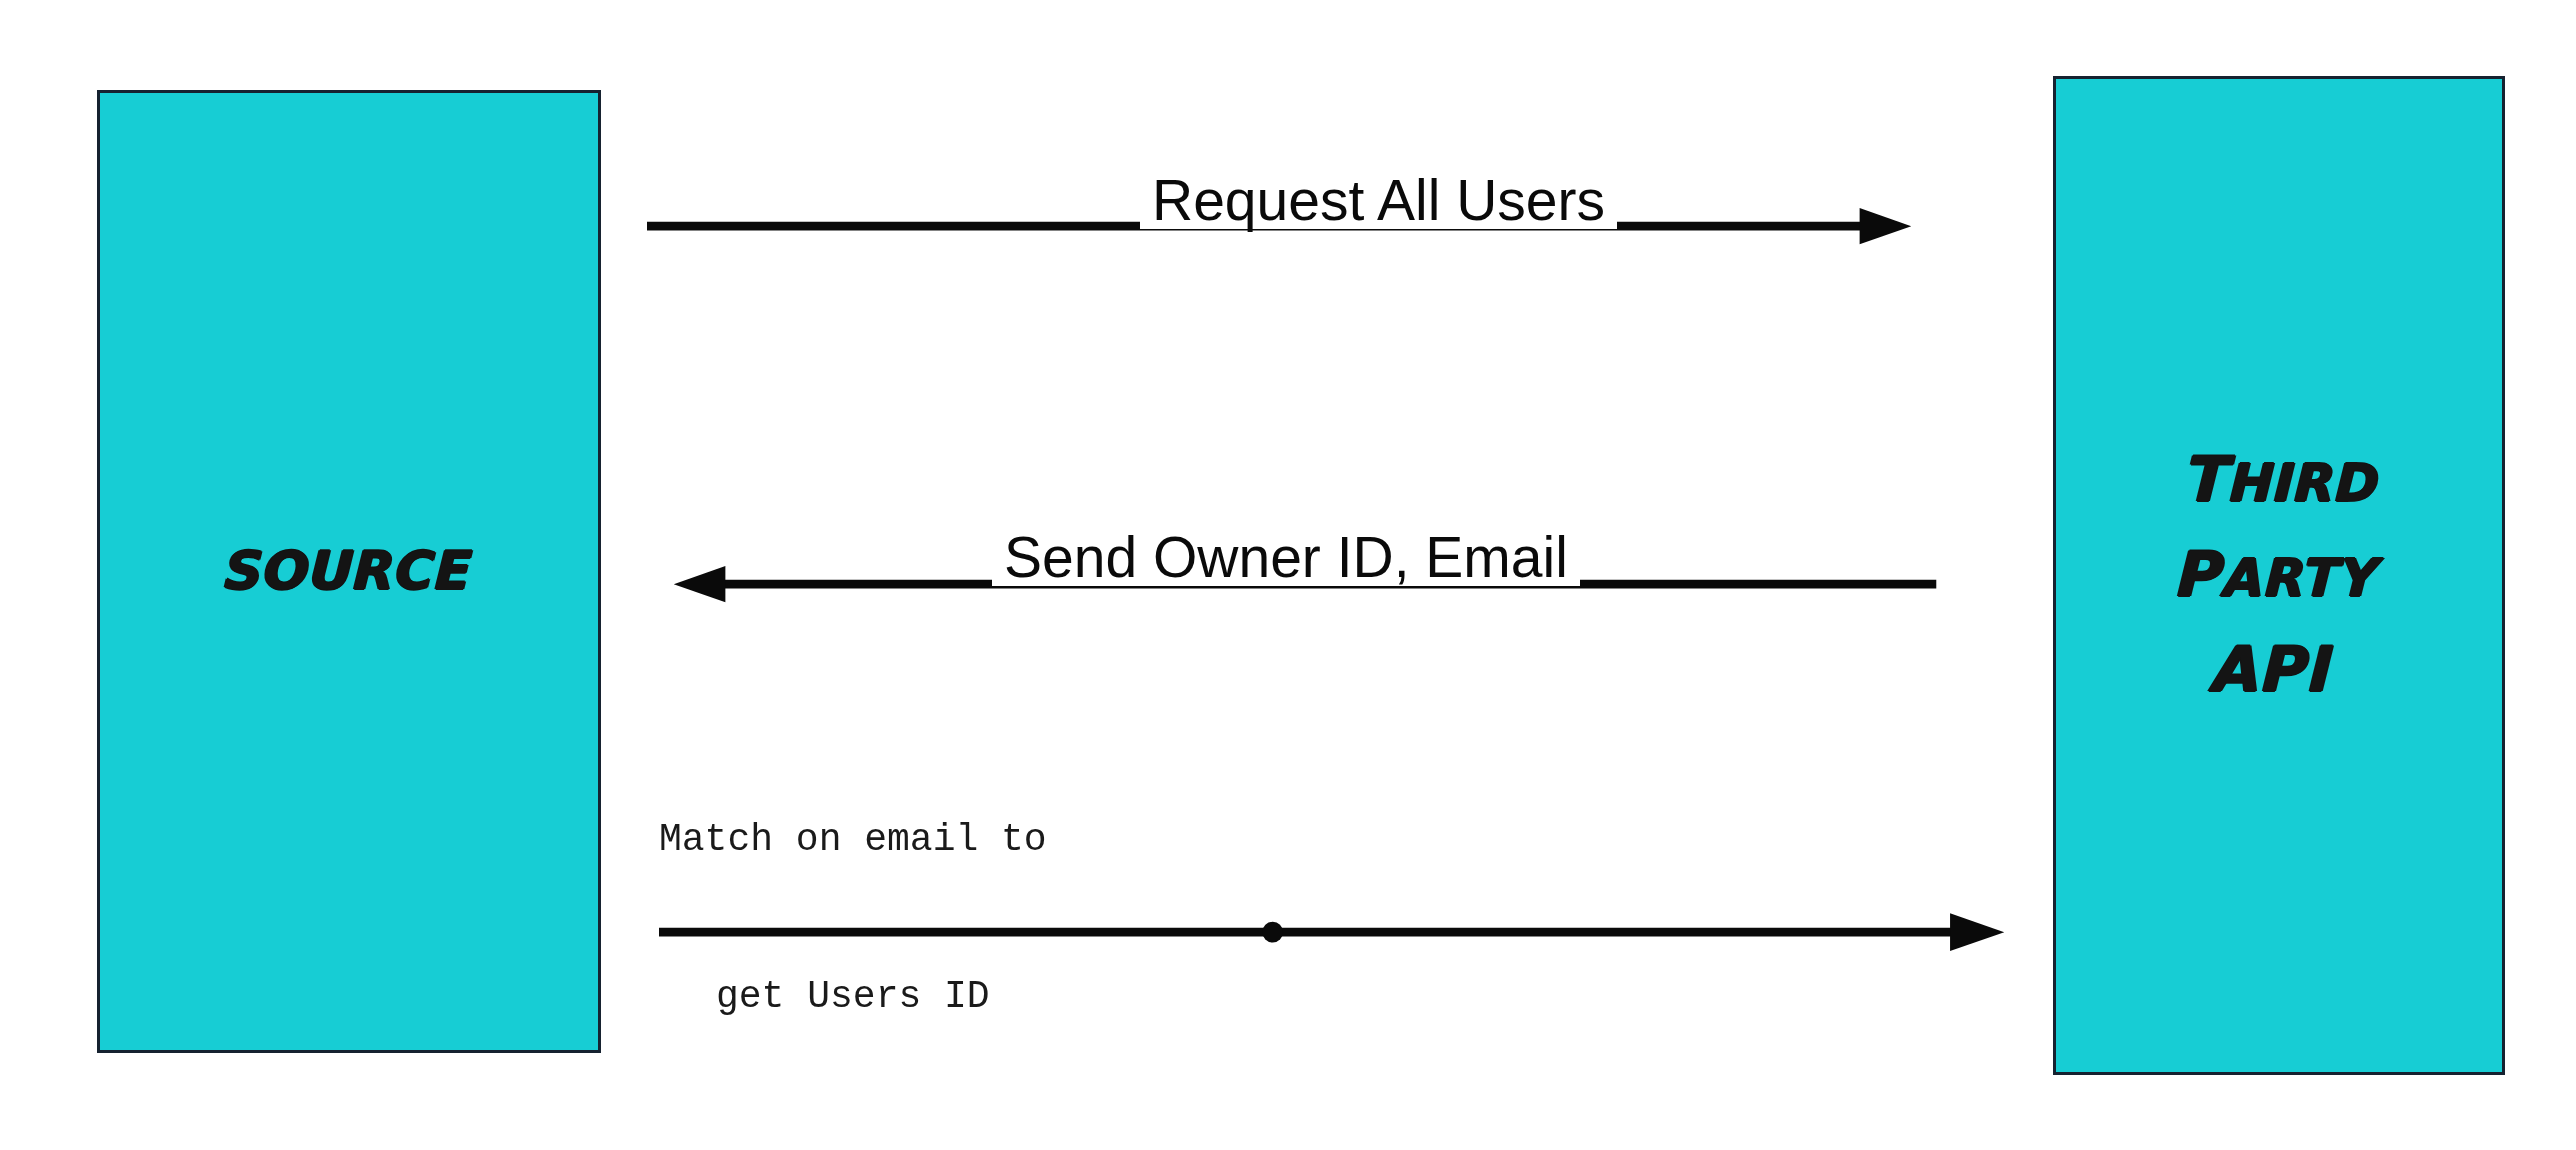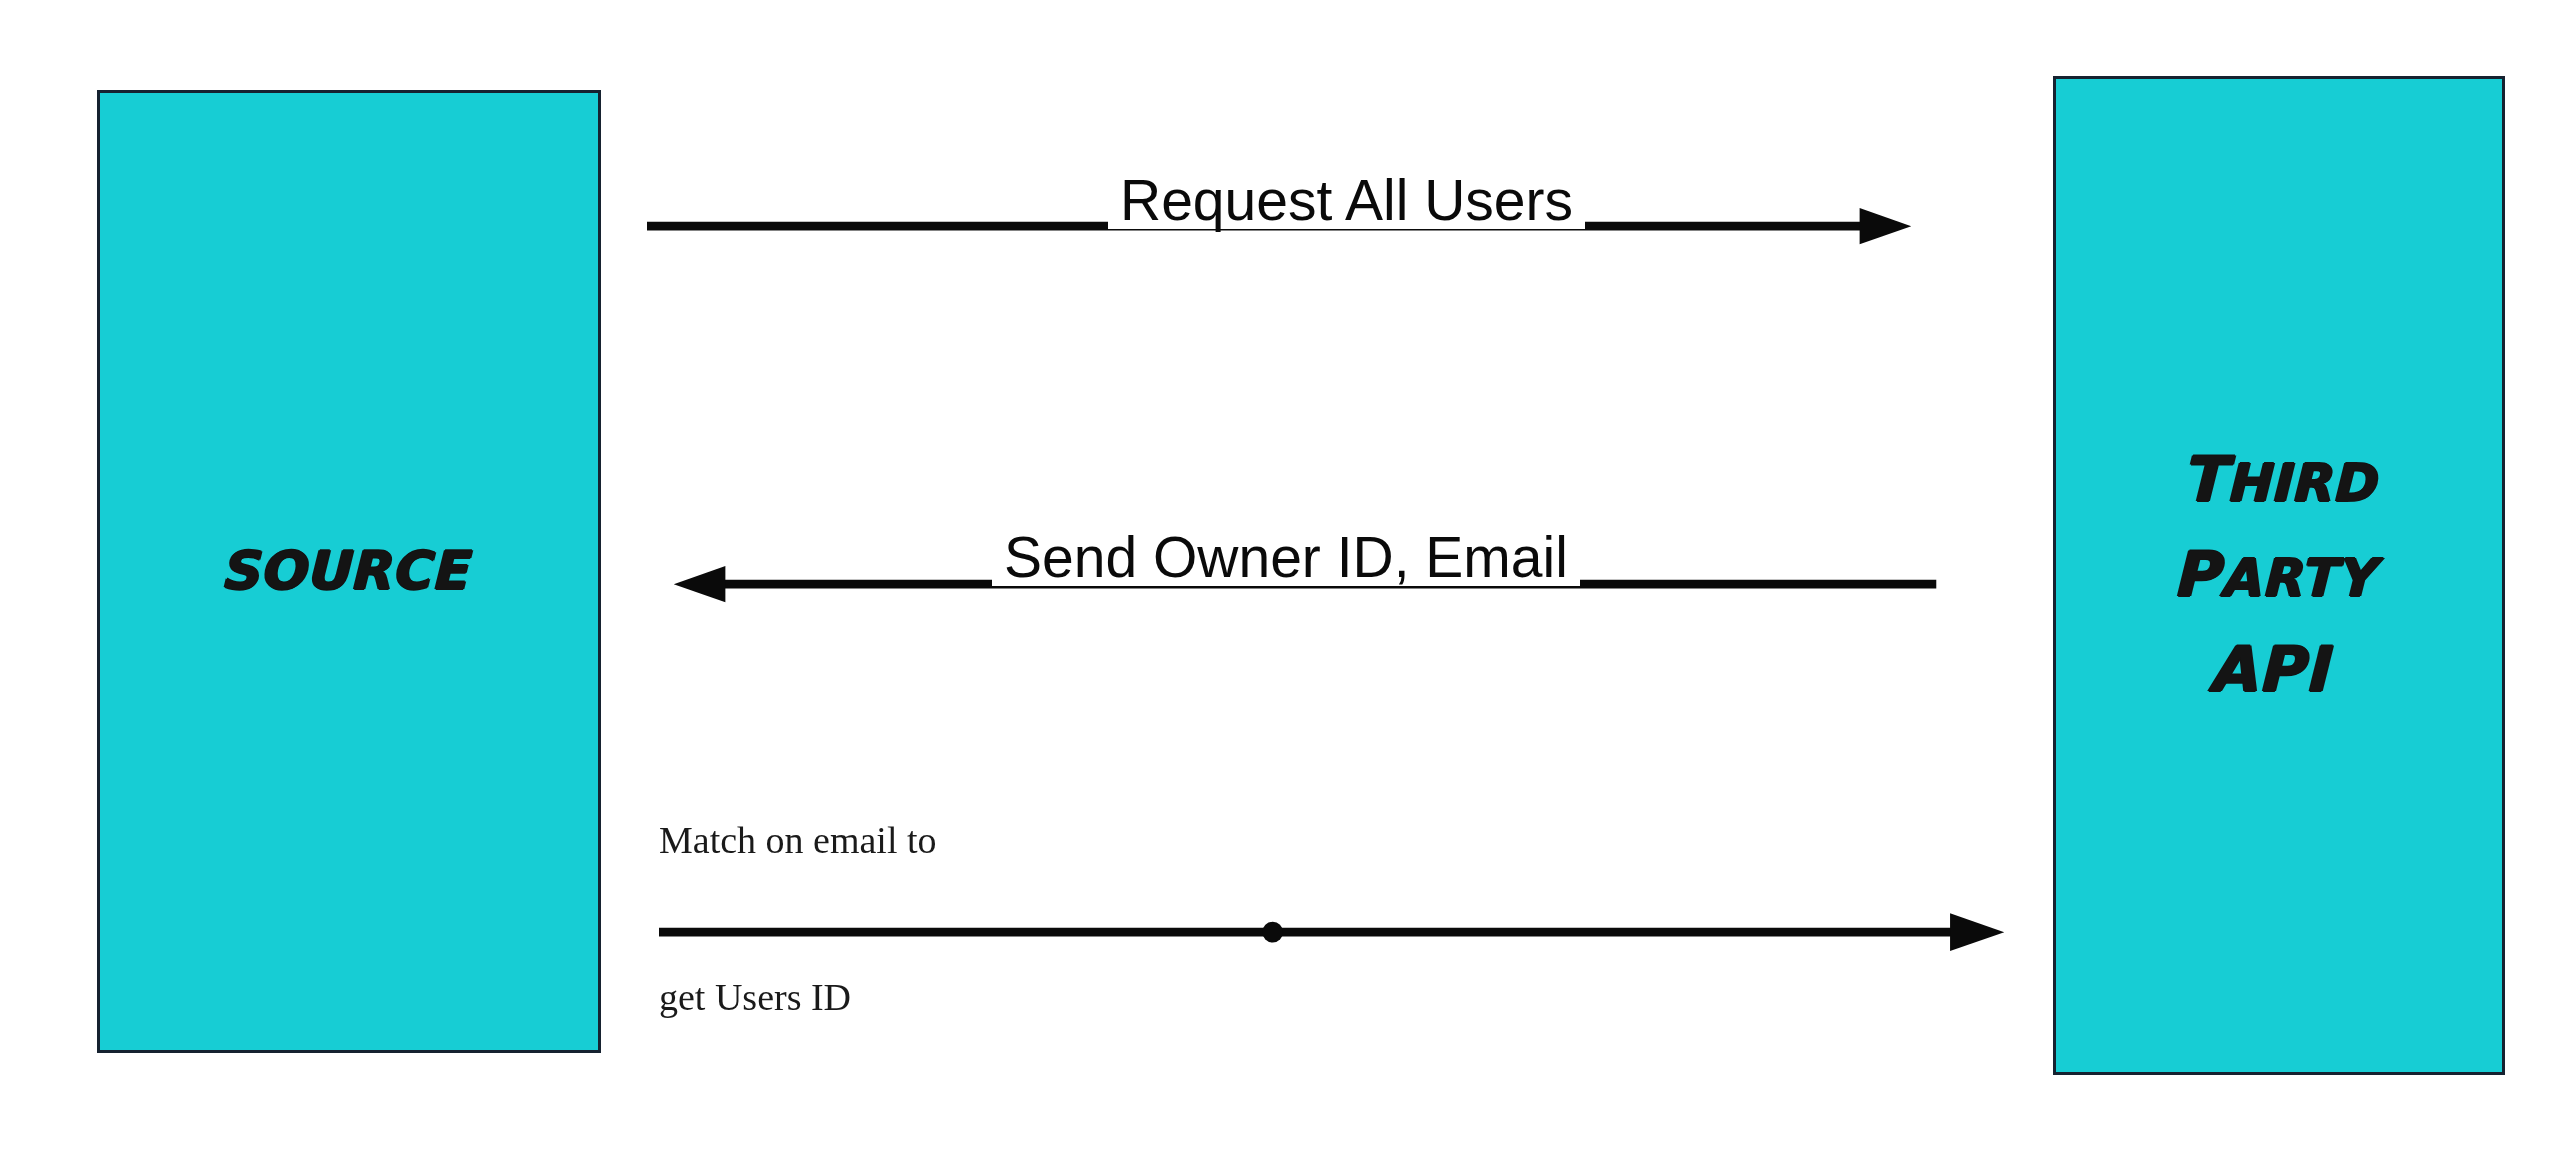--- a/index.html
+++ b/index.html
@@ -86,44 +86,45 @@
     color: #0a0a0a;
     font-family: "Liberation Sans", sans-serif;
     font-weight: 400;
     font-size: 57px;
     line-height: 1;
     white-space: nowrap;
     background: #ffffff;
     padding: 0 12px;
   }
   #label-request-all-users {
-    left: 1108px;
+    left: 1140px;
     top: 172px;
   }
   #label-send-owner-id-email {
     left: 992px;
     top: 529px;
   }
   #label-send-new-contact {
     left: 742px;
     top: 957px;
     background: transparent;
     padding: 0;
   }
 
   
   #note-match-email {
     position: absolute;
     left: 659px;
     top: 709px;
     color: #1a1a1a;
-    font-family: Liberation Serif, serif;
+    font-family: Liberation Mono, monospace;
     font-size: 38px;
     line-height: 1.38;
     white-space: pre;
+    text-align: center;
   }
   .note-line { display: block; }
 </style>
 </head>
 <body>
 
 <div id="canvas">
 
   <div class="node-box" id="source-box">
     <div class="node-label" id="source-label">SOURCE</div>

